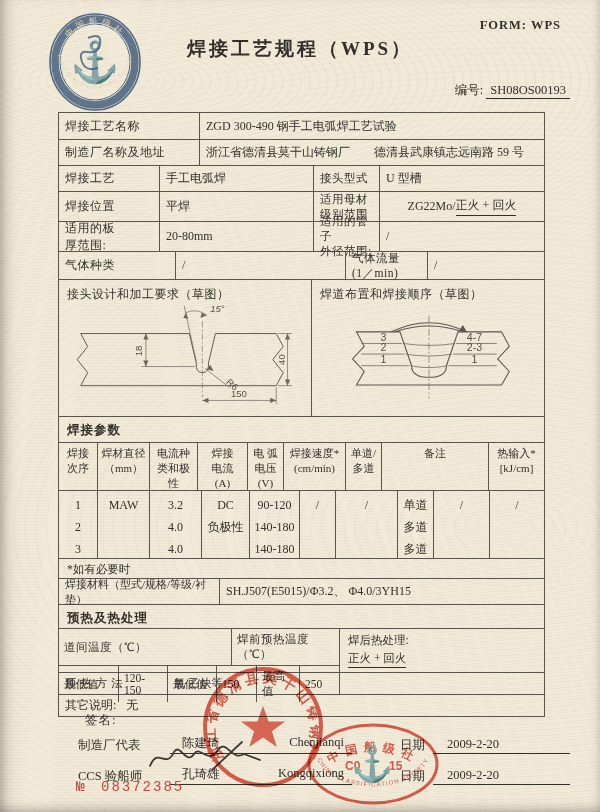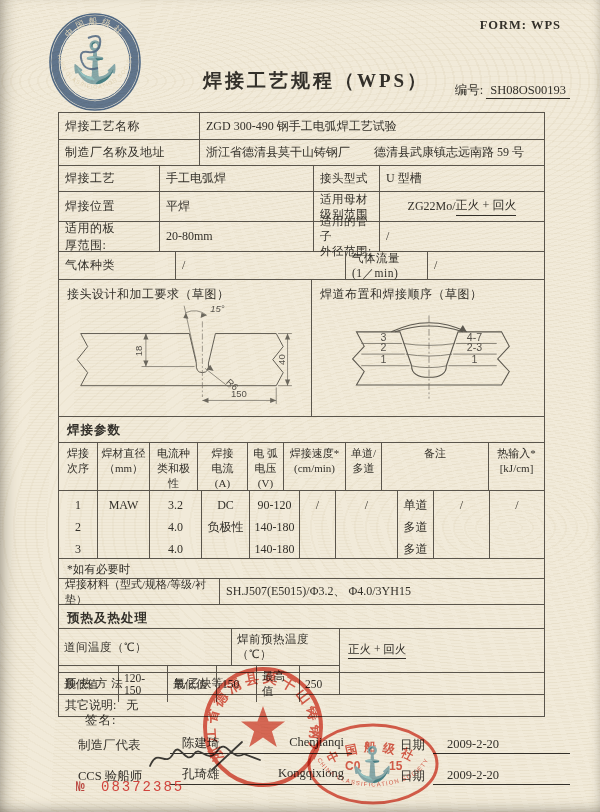--- a/index.html
+++ b/index.html
@@ -9,21 +9,21 @@
     position:relative; width:600px; height:812px; overflow:hidden;
     background:
       repeating-radial-gradient(ellipse 900px 300px at 20% 10%, rgba(205,190,155,.14) 0 2px, transparent 2px 9px),
       repeating-radial-gradient(ellipse 800px 420px at 85% 65%, rgba(205,190,155,.11) 0 2px, transparent 2px 11px),
       #f1ead9;
     box-shadow: inset 14px 0 18px -14px rgba(60,55,45,.55), inset -8px 0 12px -10px rgba(60,55,45,.35), inset 0 -10px 14px -10px rgba(60,55,45,.45);
   }
   .abs { position:absolute; }
   
   .form-label { right:39px; top:18px; font-weight:bold; font-size:12.5px; letter-spacing:1px; }
-  .doc-title { left:136px; top:36px; width:360px; text-align:center; font-size:19px; font-weight:bold; letter-spacing:3px;margin-top:32px; }
+  .doc-title { left:120px; top:36px; width:360px; text-align:center; font-size:19px; font-weight:bold; letter-spacing:3px; }
   .doc-no { right:30px; top:82px; font-size:12.5px; }
   .doc-no .u { border-bottom:1px solid #33302a; padding:0 4px 1px 4px; }
   
   .doc-table { left:58px; top:112px; width:487px; border:1.2px solid #5a554c; font-size:12px; }
   .tr { display:flex; border-top:1px solid #5a554c; align-items:stretch; }
   .tr:first-child { border-top:none; }
   .td { border-left:1px solid #5a554c; padding:4px 6px; display:flex; flex-direction:column; justify-content:center; }
   .td:first-child { border-left:none; }
   .prewrap { white-space:pre-line; }
   .lbl { letter-spacing:.5px; }
@@ -306,20 +306,21 @@
         <div class="ph-row">
           <div class="ph-cell phw1">最低值</div>
           <div class="ph-cell phw2">120-150</div>
           <div class="ph-cell phw3">最低值</div>
           <div class="ph-cell phw4">150</div>
           <div class="ph-cell phw5">最高值</div>
           <div class="ph-cell phw6">250</div>
         </div>
       </div>
       <div class="ph-right">
+        <span>焊后热处理:</span>
         <span class="uline">正火 + 回火</span>
       </div>
     </div>
     <div class="tr f-small" style="height:22px;">
       <div class="td lbl" style="width:108px;">预  热  方  法</div>
       <div class="td" style="width:172px;">氧 乙炔等</div>
       <div class="td" style="flex:1;"></div>
     </div>
     <div class="tr" style="height:22px;">
       <div class="td" style="flex-direction:row; align-items:center; gap:10px;">

